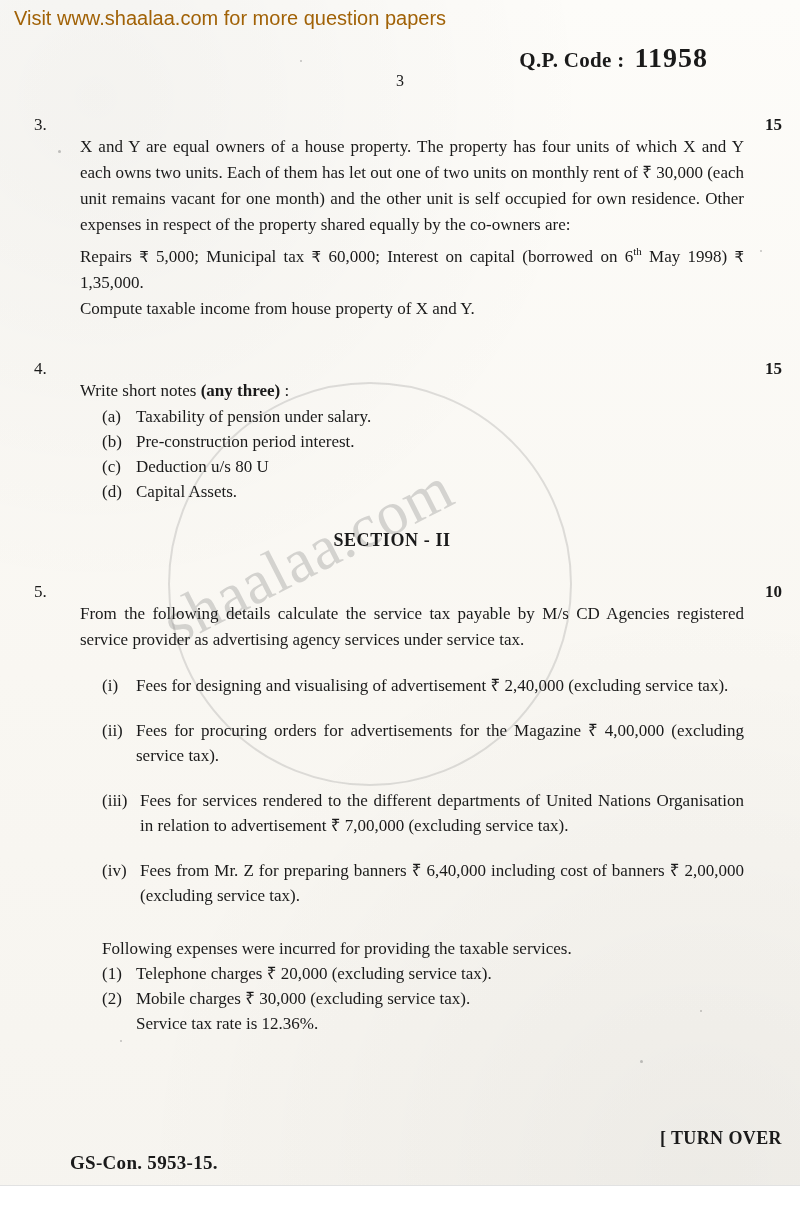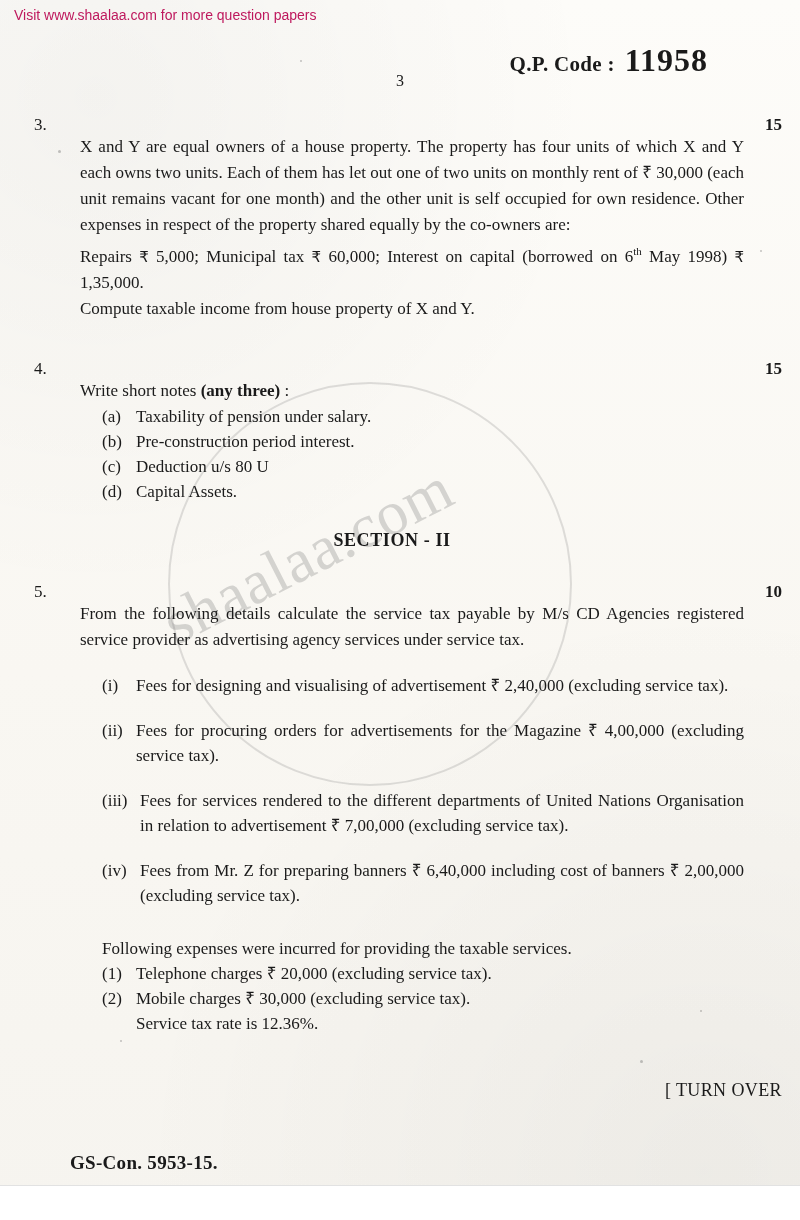--- a/index.html
+++ b/index.html
@@ -58,21 +58,21 @@
     position: absolute;
     right: 92px;
     top: 42px;
     font-family: "Liberation Serif", serif;
     font-size: 21px;
     font-weight: bold;
     letter-spacing: 0.3px;
     white-space: nowrap;
   }
   .qp-code .num {
-    font-size: 32px;
+    font-size: 28px;
     margin-left: 10px;
     letter-spacing: 1px;
     text-align: right;
   }
   .page-number {
     position: absolute;
     left: 0;
     right: 0;
     top: 72px;
     text-align: center;
@@ -148,23 +148,23 @@
   .bold { font-weight: bold; }
   .rupee {
     font-family: "DejaVu Sans", sans-serif;
     font-size: 15px;
   }
   sup { font-size: 11px; }
 
   .turn-over {
     position: absolute;
     right: 18px;
-    top: 1080px;
+    top: 1128px;
     font-size: 18px;
-    font-weight: normal;
+    font-weight: bold;
     letter-spacing: 0.4px;
   }
   .gs-con {
     position: absolute;
     left: 70px;
     top: 1152px;
     font-size: 19px;
     font-weight: bold;
     letter-spacing: 0.3px;
   }
@@ -175,22 +175,22 @@
     width: 800px;
     height: 34px;
     background: #ffffff;
     border-top: 1px solid #e2e2e2;
   }
   .footer-text {
     position: absolute;
     left: 14px;
     top: 7px;
     font-family: "Liberation Sans", sans-serif;
-    font-size: 14px;
-    color: #be185d;
+    font-size: 20px;
+    color: #a16207;
   }
   .speck {
     position: absolute;
     background: rgba(90,90,90,0.35);
     border-radius: 50%;
     pointer-events: none;
   }
 </style>
 </head>
 <body>

